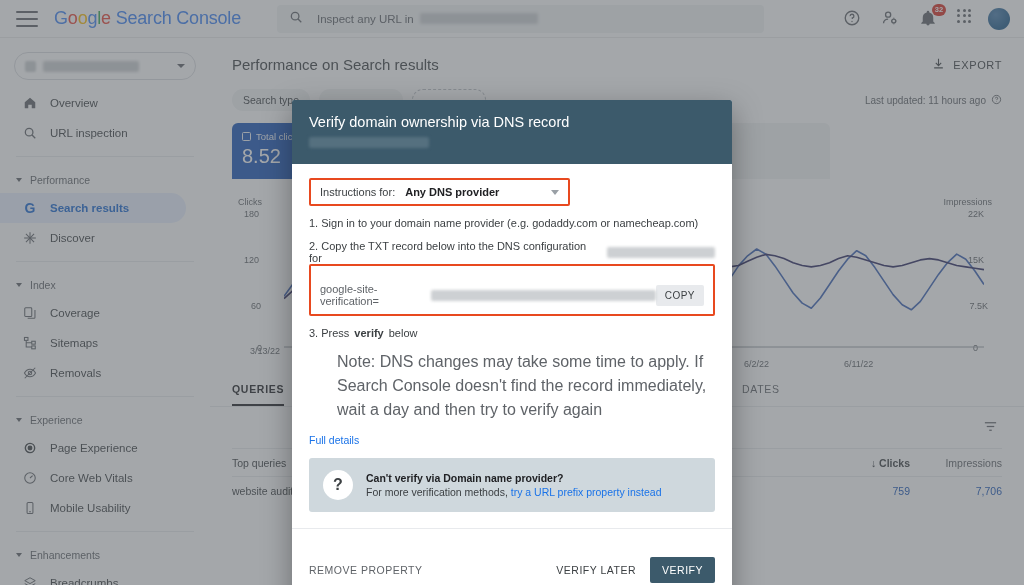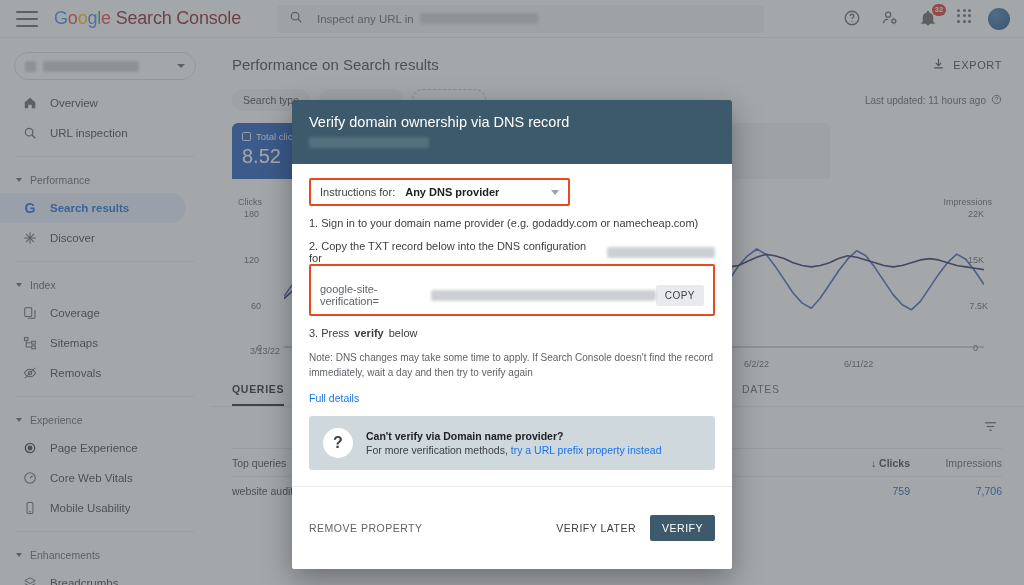--- a/index.html
+++ b/index.html
@@ -21,21 +21,21 @@
     position: absolute; top: 0; left: 0; right: 0; height: 38px;
     background: #fff; display: flex; align-items: center;
     border-bottom: 1px solid #ececec; z-index: 5;
   }
   .hamburger { width: 22px; height: 16px; margin-left: 16px; cursor: pointer;
     display: flex; flex-direction: column; justify-content: space-between; }
   .hamburger i { display: block; height: 2px; background: #5f6368; border-radius: 1px; }
   .brand { margin-left: 16px; font-size: 18px; letter-spacing: -.2px; white-space: nowrap; }
   .brand .g1{color:#4285F4}.brand .o1{color:#EA4335}.brand .o2{color:#FBBC05}
   .brand .g2{color:#4285F4}.brand .l{color:#34A853}.brand .e{color:#EA4335}
-  .brand .sc { color:#7f1d1d; }
+  .brand .sc { color:#3b82f6; }
 
   .searchwrap {
     margin-left: 36px; width: 487px; height: 28px; background:#f1f3f4;
     border-radius:4px; display:flex; align-items:center; padding:0 12px; cursor:text;
   }
   .searchwrap .mag { margin-right: 14px; }
   .search-ph { font-size: 11.5px; color:#5f6368; display:flex; align-items:center; }
   .redact { display:inline-block; background:#cdd0d3; border-radius:2px; height:11px;
             vertical-align:middle; filter: blur(1.4px); }
 
@@ -135,21 +135,21 @@
   .instr-lbl { font-size:11px; color:#3c4043; }
   .instr-val { font-size:11px; color:#202124; font-weight:bold; }
   .instr-caret { width:0;height:0;border-left:4px solid transparent;border-right:4px solid transparent;
                  border-top:5px solid #9aa0a6; margin-left:42px; }
 
   .step { font-size:11px; color:#3c4043; margin-top:11px; display:flex; align-items:center; gap:5px; }
   .txtrow { display:flex; align-items:center; margin-top:10px; padding:7px 9px; background:#fff; }
   .txtval { font-size:11px; color:#5f6368; flex:1; display:flex; align-items:center; gap:2px; }
   .copy-btn { background:#e8eaed; color:#3c4043; font-size:10px; letter-spacing:.5px;
               padding:5px 9px; border-radius:2px; cursor:pointer; }
-  .note { font-size:10px; color:#5f6368; line-height:1.5; margin-top:11px; }
+  .note { font-size:16px; color:#5f6368; line-height:1.5; margin-top:11px;margin-left:28px; }
   .full-details { font-size:10.5px; color:#1a73e8; margin-top:12px; cursor:pointer; display:inline-block; }
 
   .helpbox { background:#cfd8dd; border-radius:3px; padding:12px 14px; margin-top:10px;
              display:flex; align-items:center; gap:13px; }
   .helpq { width:30px; height:30px; border-radius:50%; background:#fff;
            display:flex; align-items:center; justify-content:center; font-size:16px;
            color:#3c4043; font-weight:bold; flex:none; }
   .help-t1 { font-size:10.5px; color:#202124; font-weight:bold; }
   .help-t2 { font-size:10.5px; color:#3c4043; margin-top:2px; }
   .help-t2 a { color:#1a73e8; text-decoration:none; cursor:pointer; }

